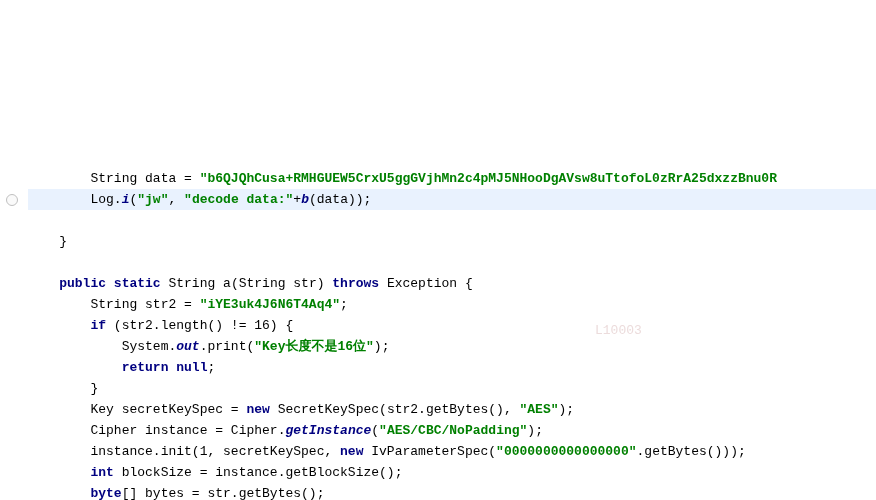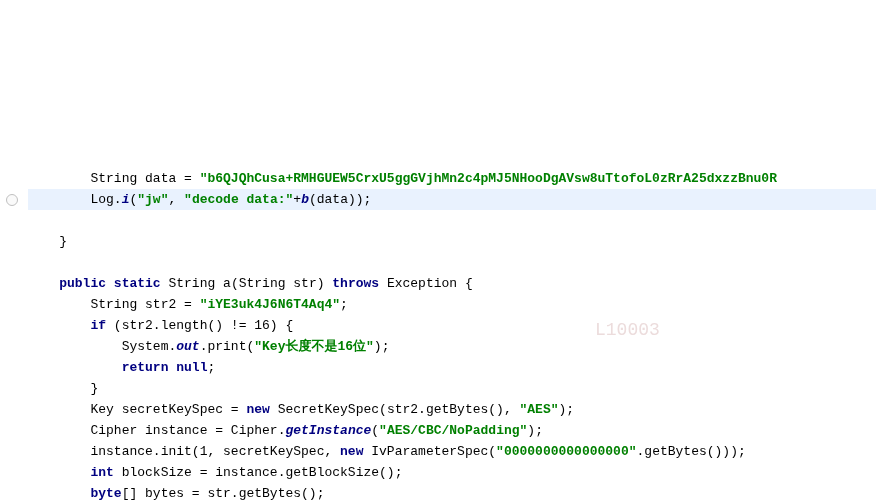--- a/index.html
+++ b/index.html
@@ -32,21 +32,21 @@
   }
   .code { padding-left: 28px; }
   .line { display: block; height: 21px; }
   .hl-line { background: #e9f2fe; display: block; width: 100%; }
   .kw { color: #000080; font-weight: bold; margin-top: 8px; }
   .str { color: #008000; font-weight: bold; }
   .static-it { color: #000080; font-style: italic; font-weight: bold; }
   .watermark {
     position: absolute;
     color: #ecdcdc;
-    font-size: 18px;
+    font-size: 13px;
     pointer-events: none;
   }
 </style>
 </head>
 <body>
 
 
 
 <div class="editor">
   <div class="gutter">

